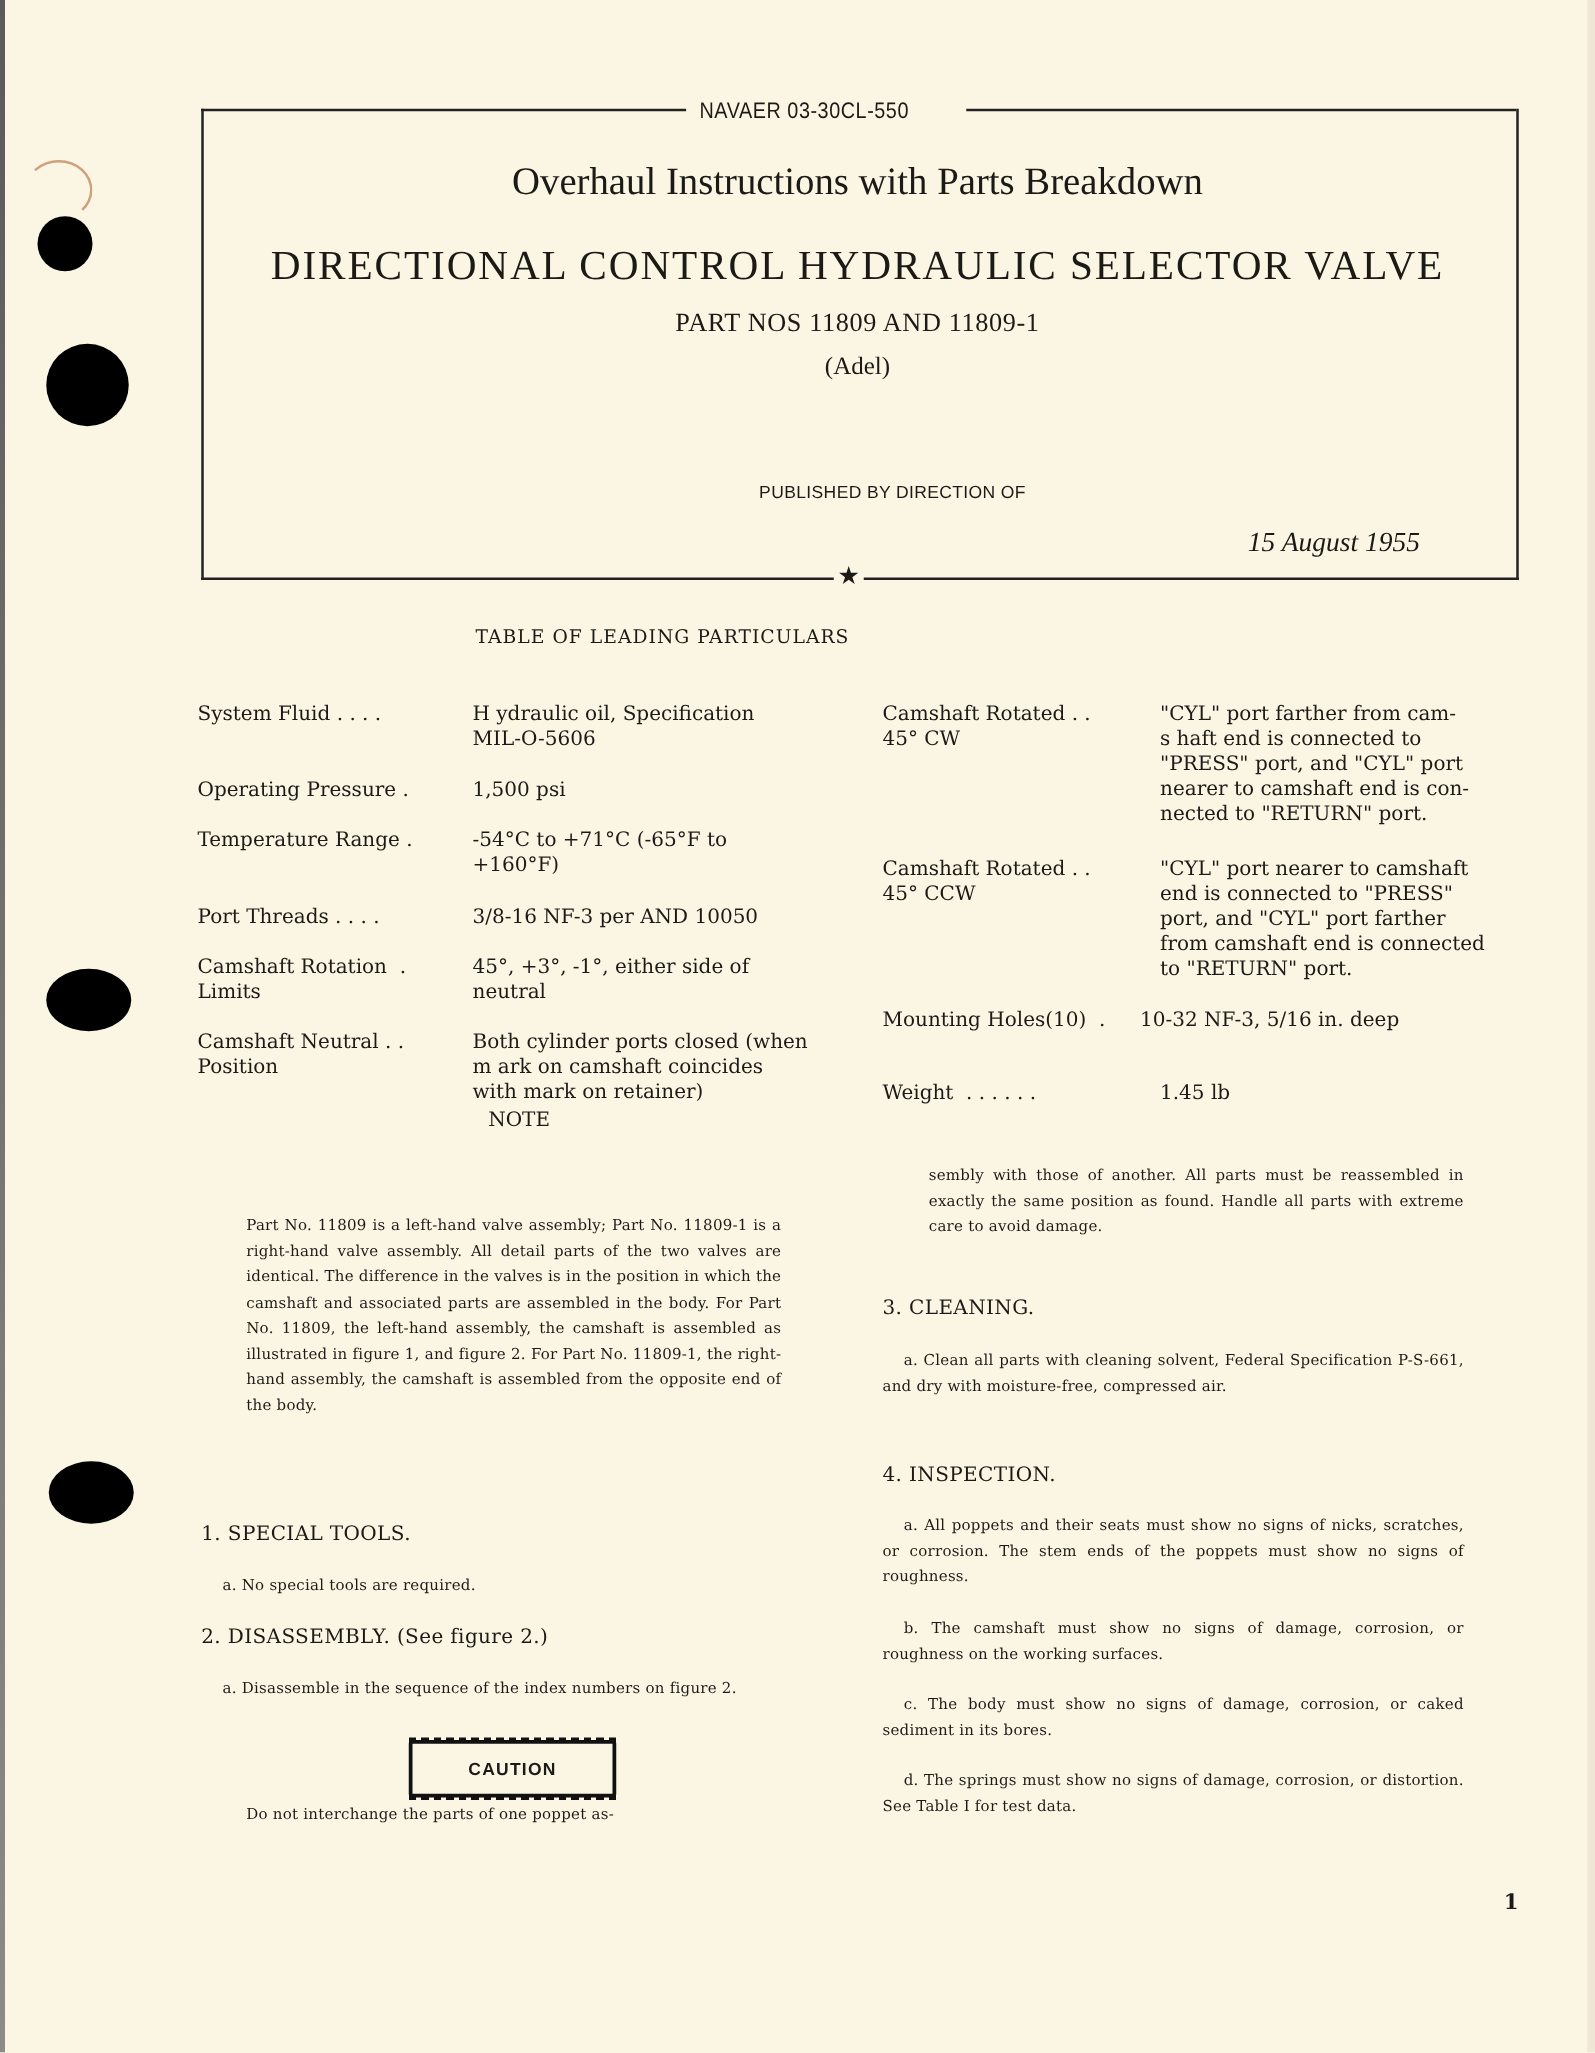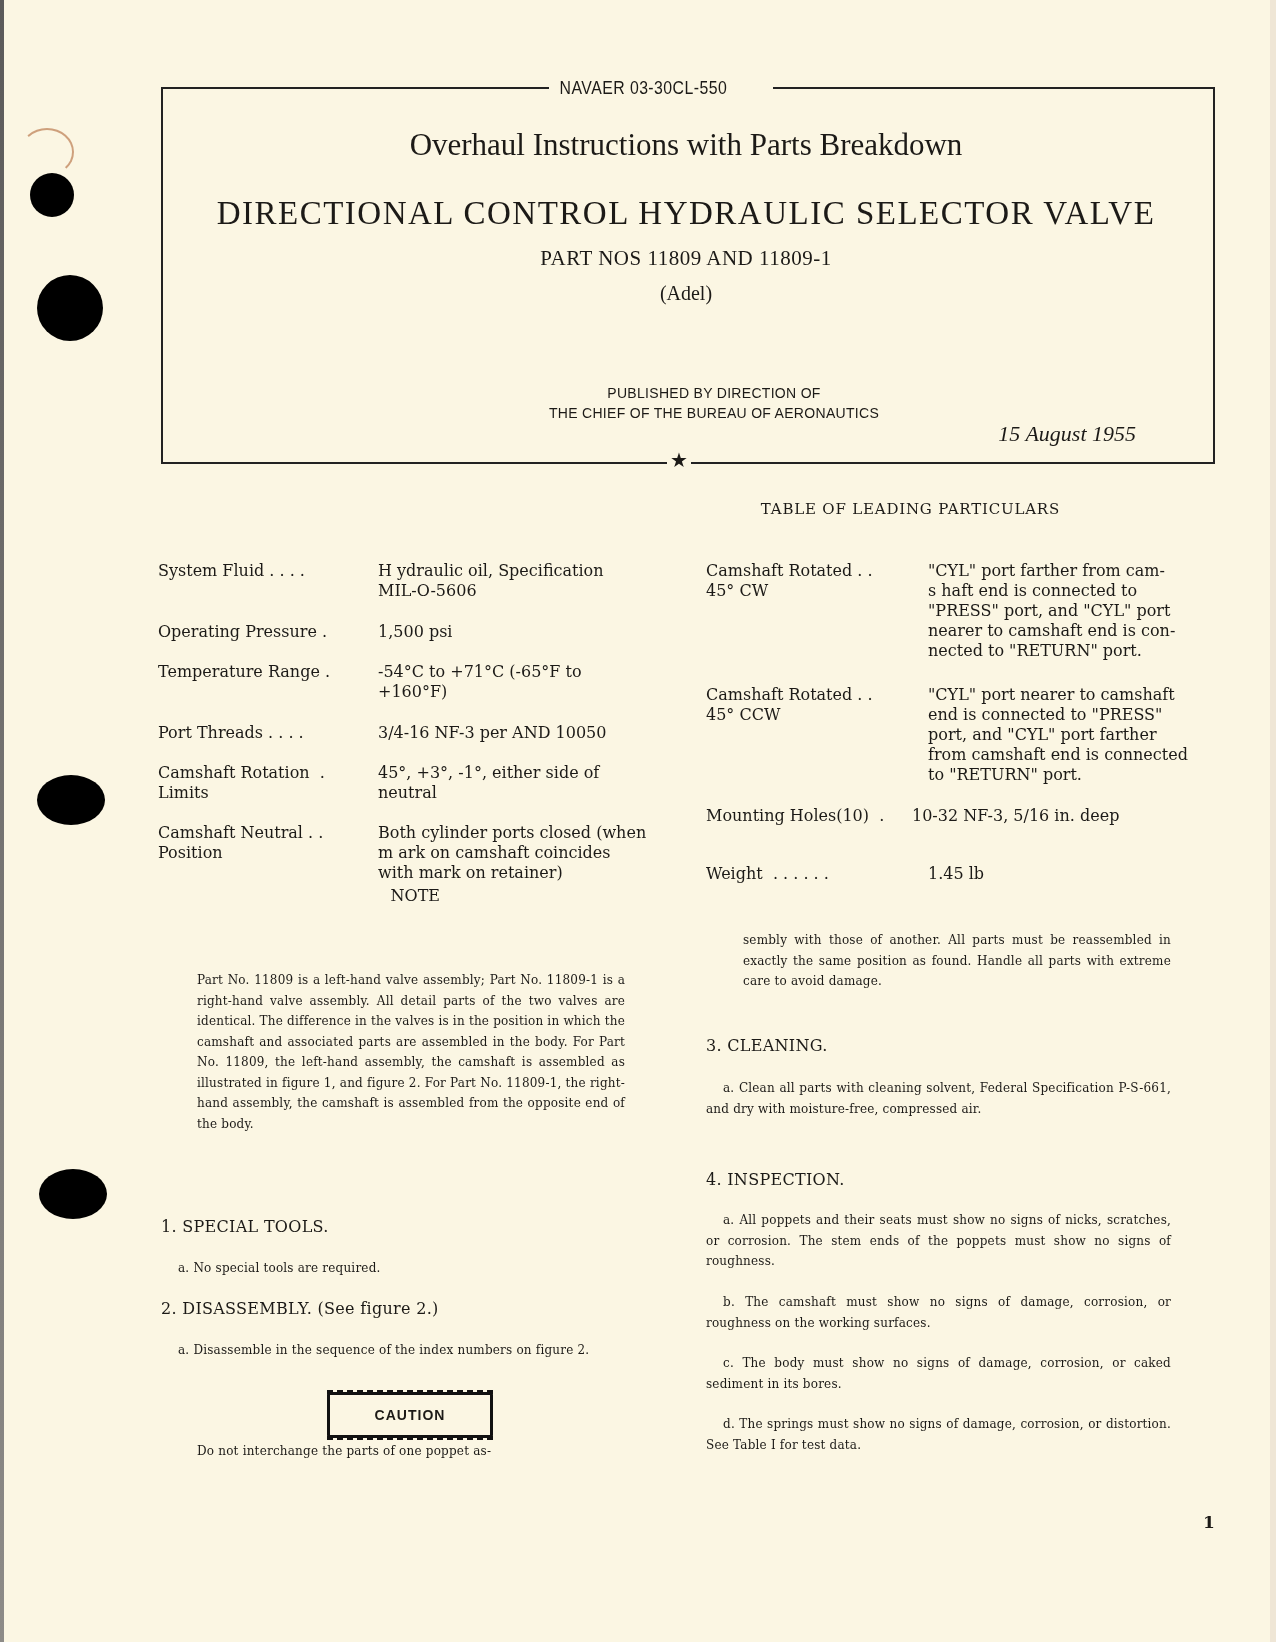--- a/index.html
+++ b/index.html
@@ -55,21 +55,21 @@
   .pub-date {
     position: absolute; top: 421px; right: 140px;
     font-family: "Liberation Serif", serif; font-style: italic; font-size: 22px;
   }
   .star {
     position: absolute; top: 449px; left: 667px; font-size: 20px; background: #fbf6e3; padding: 0 3px; line-height: 22px;
   }
 
   
   .table-title {
-    position: absolute; top: 500px; left: 0; width: 1060px; text-align: right;
+    position: absolute; top: 500px; left: 0; width: 1060px; text-align: center;
     font-size: 15px; letter-spacing: 0.8px;
   }
   .part-row { position: absolute; font-size: 16px; line-height: 20px; }
   .part-row .lbl { position: absolute; left: 0; white-space: pre; }
   .part-row .val { position: absolute; white-space: pre-line; }
   .left-col .lbl { width: 220px; }
   .left-col .val { left: 220px; width: 440px; }
   .right-col .lbl { width: 220px; }
   .right-col .val { left: 220px; width: 300px; }
 
@@ -112,21 +112,20 @@
 <div class="header-topline" style="left:161px;width:388px;"></div>
 <div class="header-topline" style="left:773px;width:440px;"></div>
 <div class="header-box"></div>
 <div class="doc-number"><span>NAVAER 03-30CL-550</span></div>
 <div class="subtitle">Overhaul Instructions with Parts Breakdown</div>
 <div class="main-title">DIRECTIONAL CONTROL HYDRAULIC SELECTOR VALVE</div>
 <div class="part-nos">PART NOS 11809 AND 11809-1</div>
 <div class="manufacturer">(Adel)</div>
 <div class="published">
   <div>PUBLISHED BY DIRECTION OF</div>
-  <div>THE CHIEF OF THE BUREAU OF AERONAUTICS</div>
 </div>
 <div class="pub-date">15 August 1955</div>
 <div class="star">★</div>
 
 <div class="table-title">TABLE OF LEADING PARTICULARS</div>
 
 <div class="part-row left-col" style="left:158px;top:561px;">
   <span class="lbl">System Fluid . . . .</span>
   <span class="val">H ydraulic oil, Specification
 MIL-O-5606</span>
@@ -135,21 +134,21 @@
   <span class="lbl">Operating Pressure .</span>
   <span class="val">1,500 psi</span>
 </div>
 <div class="part-row left-col" style="left:158px;top:662px;">
   <span class="lbl">Temperature Range .</span>
   <span class="val">-54°C to +71°C (-65°F to
 +160°F)</span>
 </div>
 <div class="part-row left-col" style="left:158px;top:723px;">
   <span class="lbl">Port Threads . . . .</span>
-  <span class="val">3/4-16 NF-3 per AND 10050</span>
+  <span class="val">3/8-16 NF-3 per AND 10050</span>
 </div>
 <div class="part-row left-col" style="left:158px;top:763px;">
   <span class="lbl">Camshaft Rotation  .
 Limits</span>
   <span class="val">45°, +3°, -1°, either side of
 neutral</span>
 </div>
 <div class="part-row left-col" style="left:158px;top:823px;">
   <span class="lbl">Camshaft Neutral . .
 Position</span>

